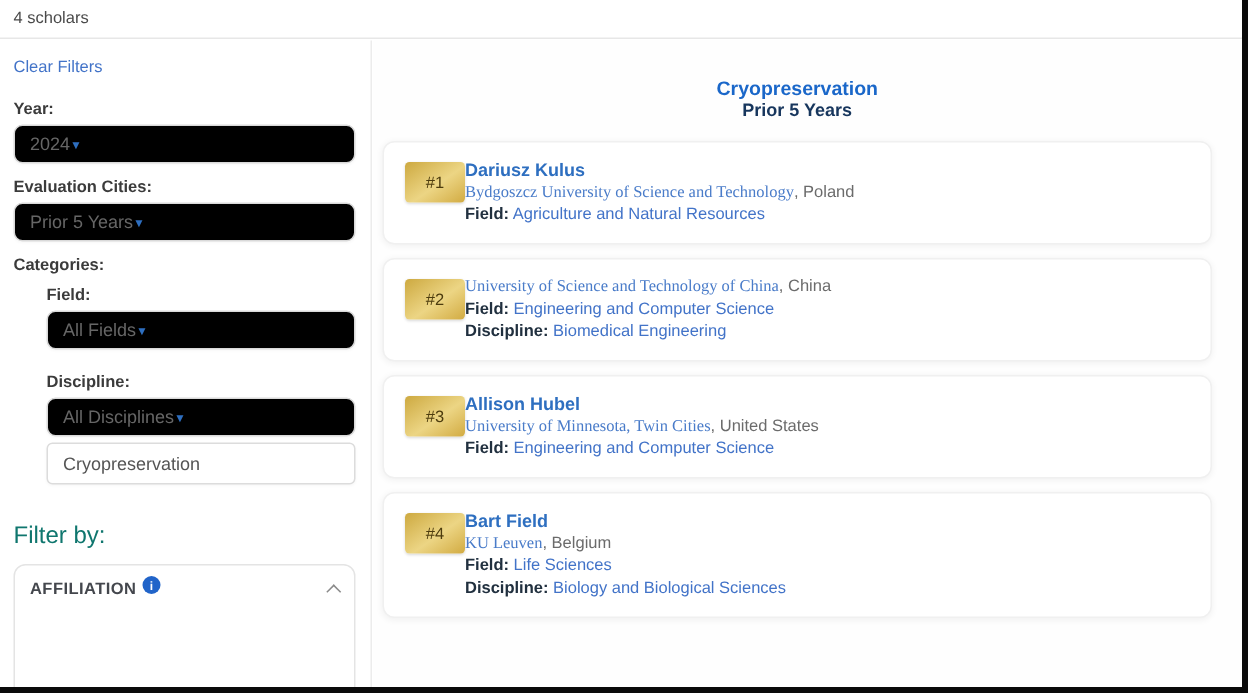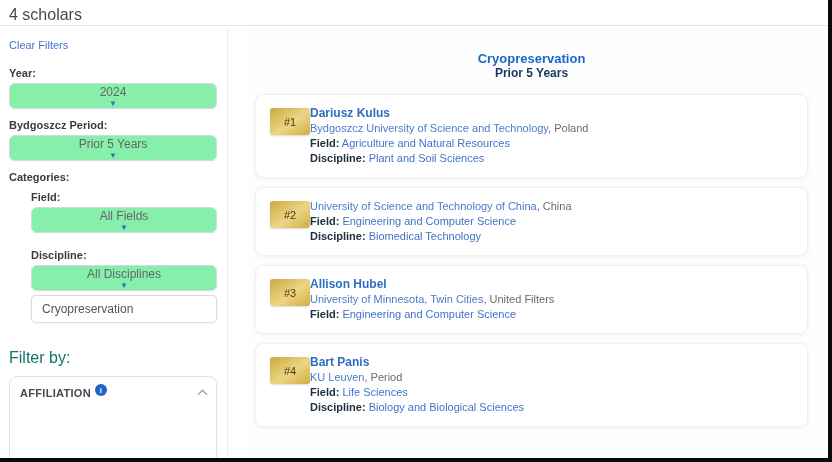--- a/index.html
+++ b/index.html
@@ -11,37 +11,36 @@
     border-right:4px solid #0a0a0a;
     border-bottom:4px solid #0a0a0a;
   }
 
   
   .topbar {
     position:absolute; top:0; left:0; right:0; height:26px;
     border-bottom:1px solid #e7e7e7; background:#fff;
     display:flex; align-items:flex-start; padding:6px 0 0 9px;
   }
-  .scholars-count { font-size:16px; color:#4a4a4a; }
+  .scholars-count { font-size:11px; color:#4a4a4a; }
 
   
   .sidebar {
-    position:absolute; top:27px; left:0; bottom:0; width:228px;
+    position:absolute; top:27px; left:0; bottom:0; width:248px;
     padding:8px 10px 0 9px; border-right:1px solid #ececec; background:#fff;
     overflow:hidden;
   }
   .link { color:#4273c8; font-size:11px; cursor:pointer; text-decoration:none; }
   .flabel { font-size:11px; font-weight:bold; color:#3b3b3b; }
   .select {
     margin-top:4px; height:26px; width:100%;
-    border:1px solid #d9d9d9; border-radius:6px; background:#86efac;
-    display:flex; align-items:center; justify-content:flex-end;
+    border:1px solid #d9d9d9; border-radius:6px; background:#000000;
+    display:flex; align-items:center; justify-content:flex-start;
     padding:0 10px; cursor:pointer;
     box-shadow:0 1px 2px rgba(0,0,0,0.03);
-    flex-direction:column;
   }
   .select .sel-text { font-size:12px; color:#666; }
   .caret { font-size:8px; color:#2e6fc0; }
   .indent { margin-left:22px; }
   .mt8{margin-top:8px;} .mt10{margin-top:10px;} .mt14{margin-top:14px;} .mt16{margin-top:16px;}
 
   .or-divider {
     margin-top:17px; display:flex; align-items:center; gap:9px;
   }
   .or-divider::before, .or-divider::after {
@@ -95,21 +94,21 @@
     flex:0 0 auto; width:40px; height:27px; border-radius:3px;
     background:linear-gradient(145deg, #cda940 0%, #ecd584 55%, #d2ab42 100%);
     display:flex; align-items:center; justify-content:center;
     font-size:11px; color:#4d3c0e; font-weight:normal;
     box-shadow:0 1px 2px rgba(0,0,0,0.15);
     margin-top:2px;
   }
   .scholar-info { }
   .scholar-name { font-size:12px; font-weight:bold; color:#2e6fc0; line-height:15px; cursor:pointer; }
   .scholar-line { font-size:11px; line-height:15px; color:#666; }
-  .uni-link { color:#4a7cc9; cursor:pointer; }
+  .uni-link { color:#4a7cc9; cursor:pointer;font-family:Liberation Serif, serif; }
   .country { color:#6b6b6b; }
   .kv-label { font-weight:bold; color:#21303f; }
   .kv-link { color:#4273c8; cursor:pointer; }
 </style>
 </head>
 <body>
 
 <div class="frame">
 
   <div class="topbar">
@@ -118,21 +117,21 @@
 
   <div class="sidebar">
     <a class="link">Clear Filters</a>
 
     <div class="flabel mt14">Year:</div>
     <div class="select">
       <span class="sel-text">2024</span>
       <span class="caret">▼</span>
     </div>
 
-    <div class="flabel mt10">Bydgoszcz Period:</div>
+    <div class="flabel mt10">Evaluation Cities:</div>
     <div class="select">
       <span class="sel-text">Prior 5 Years</span>
       <span class="caret">▼</span>
     </div>
 
     <div class="flabel mt10">Categories:</div>
 
     <div class="indent">
       <div class="flabel mt8">Field:</div>
       <div class="select">
@@ -172,64 +171,60 @@
     <div class="rank-badge">#1</div>
     <div class="scholar-info">
       <div class="scholar-name">Dariusz Kulus</div>
       <div class="scholar-line">
         <span class="uni-link">Bydgoszcz University of Science and Technology</span><span class="country">, Poland</span>
       </div>
       <div class="scholar-line">
         <span class="kv-label">Field:</span>
         <span class="kv-link">Agriculture and Natural Resources</span>
       </div>
+    </div>
+  </div>
+
+  <div class="scholar-card">
+    <div class="rank-badge">#2</div>
+    <div class="scholar-info">
+      <div class="scholar-line">
+        <span class="uni-link">University of Science and Technology of China</span><span class="country">, China</span>
+      </div>
+      <div class="scholar-line">
+        <span class="kv-label">Field:</span>
+        <span class="kv-link">Engineering and Computer Science</span>
+      </div>
       <div class="scholar-line">
         <span class="kv-label">Discipline:</span>
-        <span class="kv-link">Plant and Soil Sciences</span>
-      </div>
-    </div>
-  </div>
-
-  <div class="scholar-card">
-    <div class="rank-badge">#2</div>
-    <div class="scholar-info">
-      <div class="scholar-line">
-        <span class="uni-link">University of Science and Technology of China</span><span class="country">, China</span>
+        <span class="kv-link">Biomedical Engineering</span>
+      </div>
+    </div>
+  </div>
+
+  <div class="scholar-card">
+    <div class="rank-badge">#3</div>
+    <div class="scholar-info">
+      <div class="scholar-name">Allison Hubel</div>
+      <div class="scholar-line">
+        <span class="uni-link">University of Minnesota, Twin Cities</span><span class="country">, United States</span>
       </div>
       <div class="scholar-line">
         <span class="kv-label">Field:</span>
         <span class="kv-link">Engineering and Computer Science</span>
       </div>
-      <div class="scholar-line">
-        <span class="kv-label">Discipline:</span>
-        <span class="kv-link">Biomedical Technology</span>
-      </div>
-    </div>
-  </div>
-
-  <div class="scholar-card">
-    <div class="rank-badge">#3</div>
-    <div class="scholar-info">
-      <div class="scholar-name">Allison Hubel</div>
-      <div class="scholar-line">
-        <span class="uni-link">University of Minnesota, Twin Cities</span><span class="country">, United Filters</span>
-      </div>
-      <div class="scholar-line">
-        <span class="kv-label">Field:</span>
-        <span class="kv-link">Engineering and Computer Science</span>
-      </div>
     </div>
   </div>
 
   <div class="scholar-card">
     <div class="rank-badge">#4</div>
     <div class="scholar-info">
-      <div class="scholar-name">Bart Panis</div>
-      <div class="scholar-line">
-        <span class="uni-link">KU Leuven</span><span class="country">, Period</span>
+      <div class="scholar-name">Bart Field</div>
+      <div class="scholar-line">
+        <span class="uni-link">KU Leuven</span><span class="country">, Belgium</span>
       </div>
       <div class="scholar-line">
         <span class="kv-label">Field:</span>
         <span class="kv-link">Life Sciences</span>
       </div>
       <div class="scholar-line">
         <span class="kv-label">Discipline:</span>
         <span class="kv-link">Biology and Biological Sciences</span>
       </div>
     </div>

